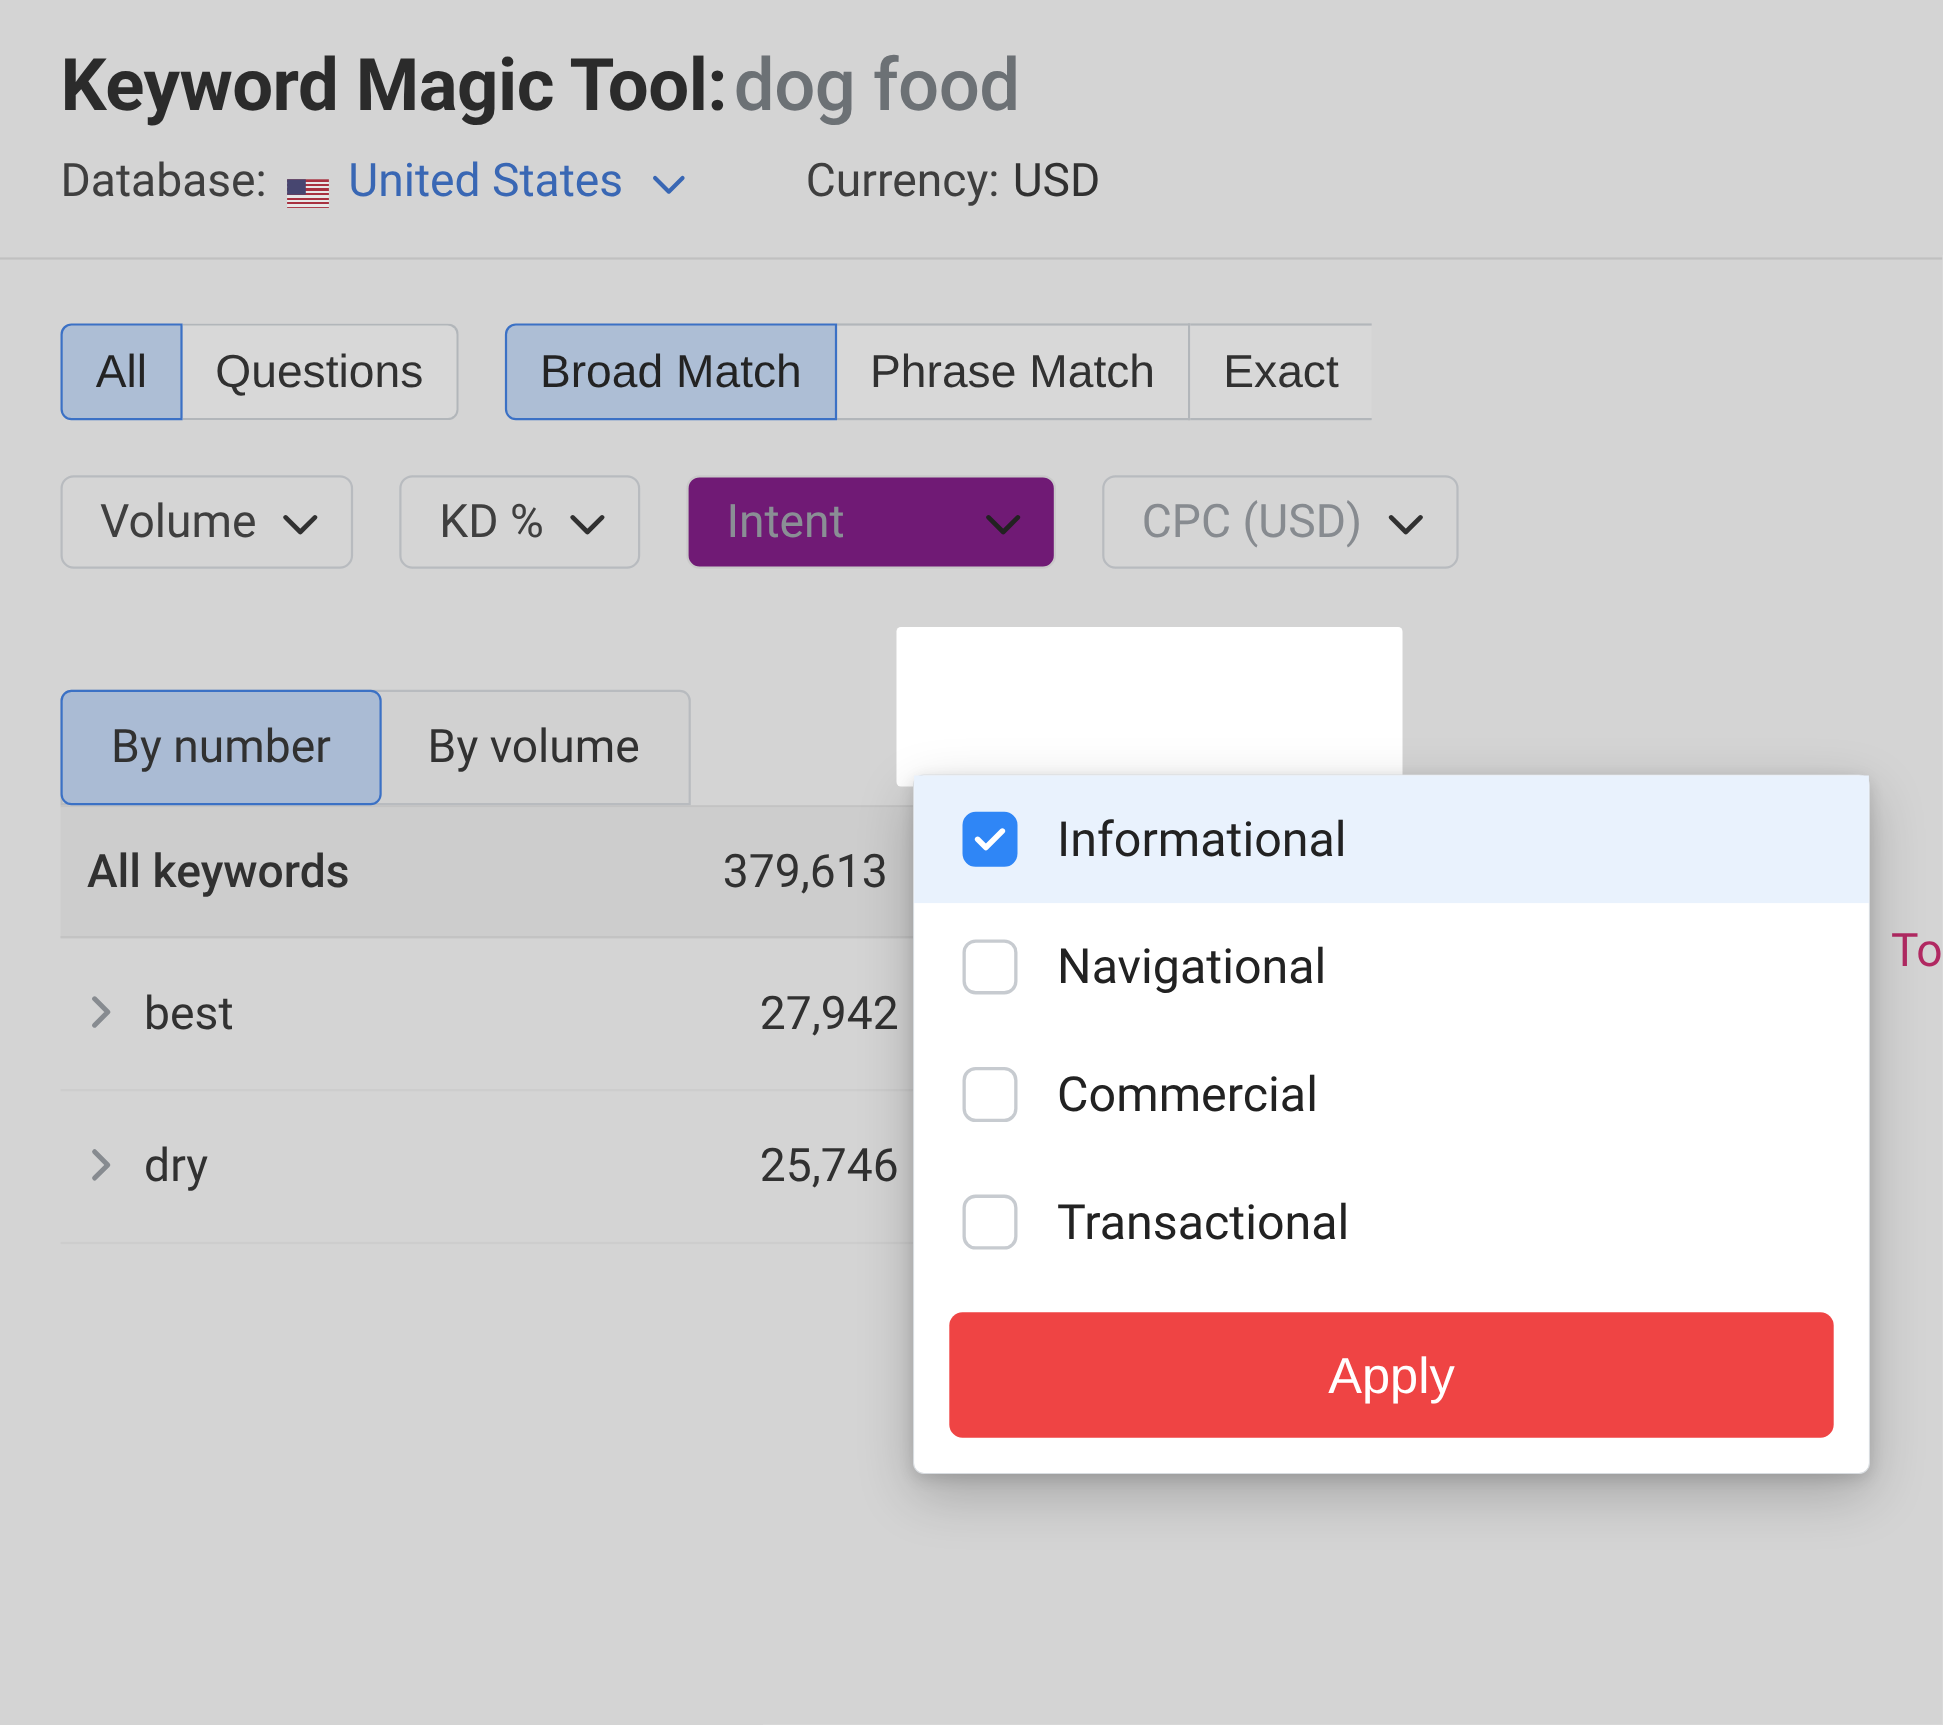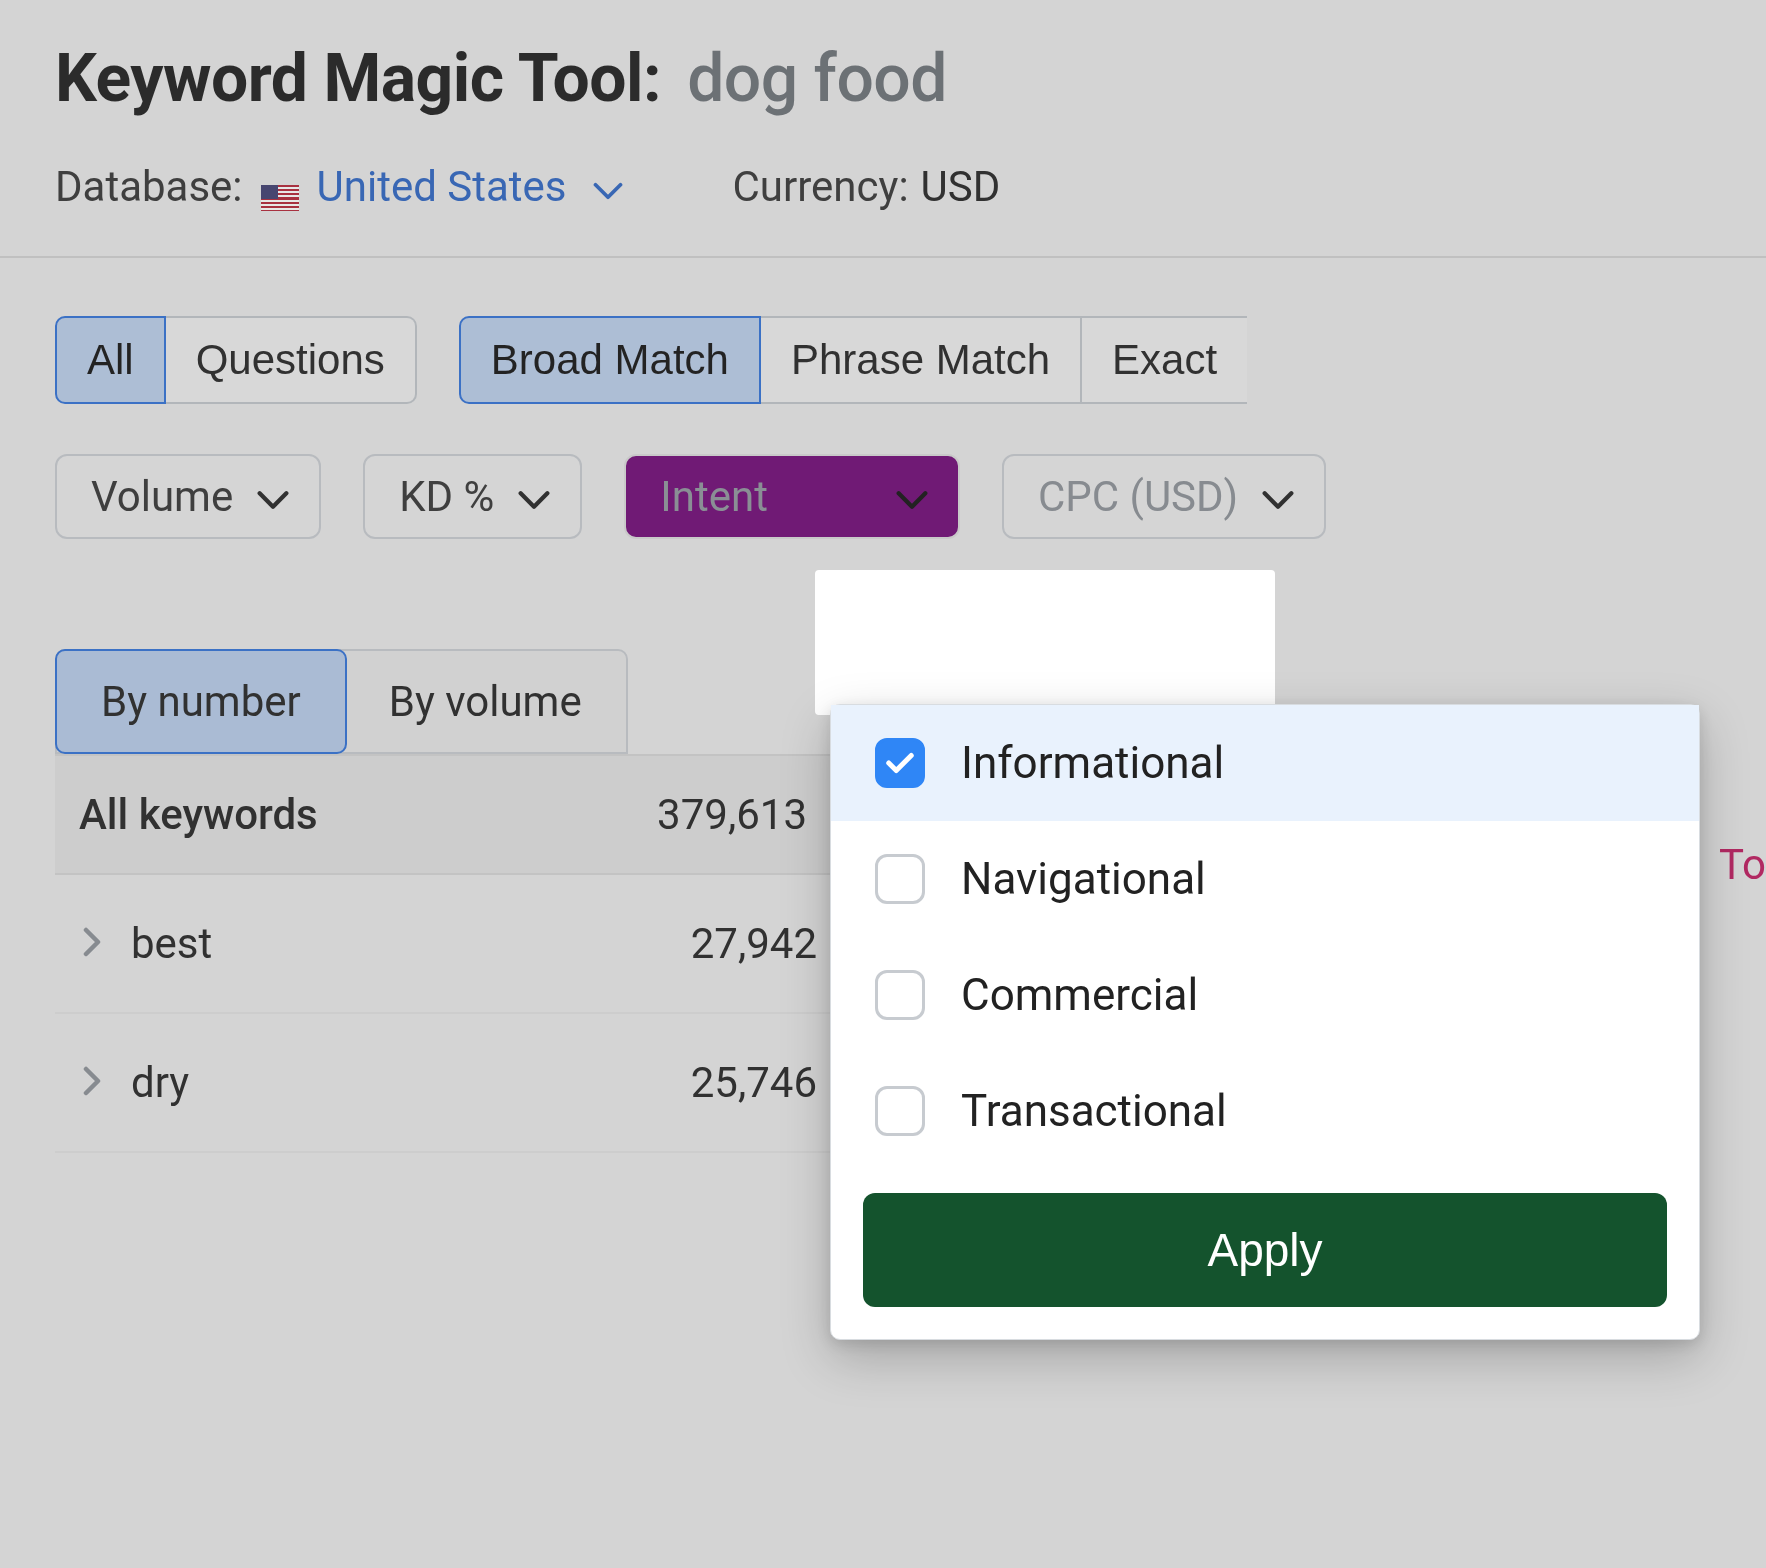--- a/index.html
+++ b/index.html
@@ -17,22 +17,22 @@
       background: rgba(120,120,120,0.18);
       pointer-events: none;
       z-index: 5;
     }
     .header {
       padding: 40px 55px 45px 55px;
     }
     .title-row {
       display: flex;
       align-items: center;
-      gap: 26px;
-      margin-bottom: 45px;
+      gap: 6px;
+      margin-bottom: 23px;
     }
     .title-strong {
       font-size: 66px;
       font-weight: 700;
       color: #1a1a1a;
       letter-spacing: -0.5px;
     }
     .title-query {
       font-size: 66px;
       font-weight: 500;
@@ -234,21 +234,21 @@
     }
     .chk.on {
       background: #2f86f6;
       border-color: #2f86f6;
     }
     .chk.on svg { width: 30px; height: 24px; }
     .apply-btn {
       display: block;
       margin: 24px 32px 0 32px;
       width: calc(100% - 64px);
-      background: #14532d;
+      background: #ef4444;
       color: #fff;
       font-size: 46px;
       font-weight: 500;
       padding: 30px 0;
       border: none;
       border-radius: 12px;
       cursor: pointer;
     }
     .to-frag {
       position: absolute;

